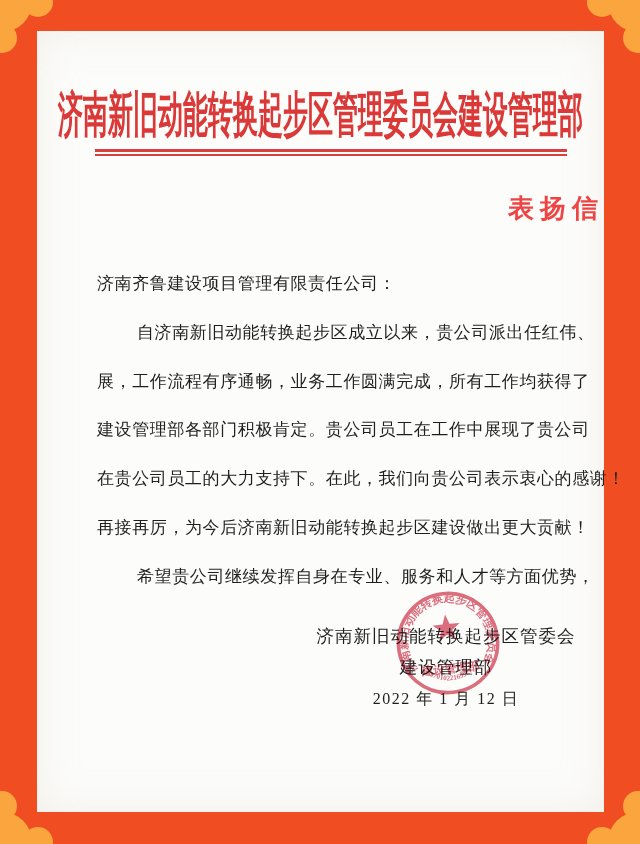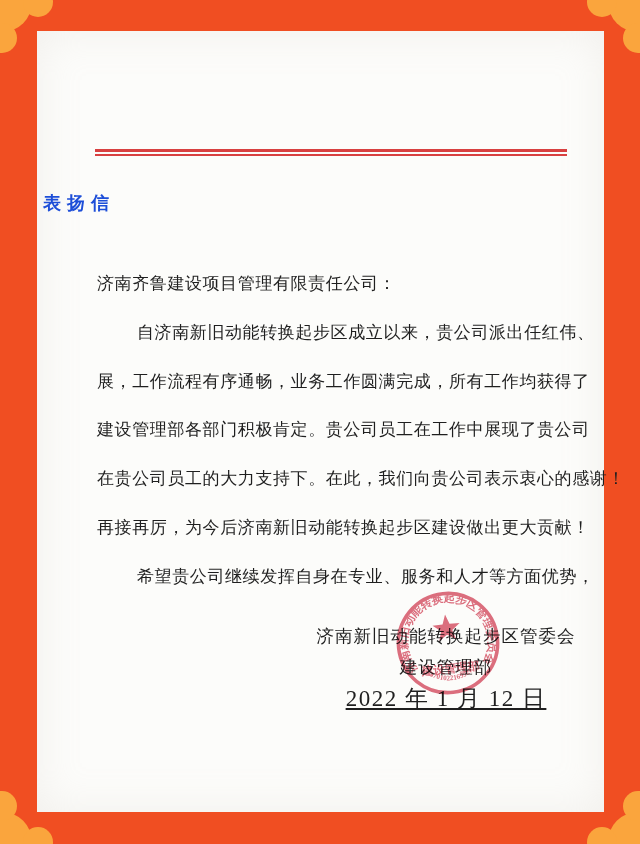--- a/index.html
+++ b/index.html
@@ -26,36 +26,36 @@
     display:inline-block;
     font-size:25px;font-weight:bold;color:#DB3838;
     letter-spacing:0px;white-space:nowrap;
     transform:scaleY(1.95);transform-origin:center;
   }
   .rule{position:absolute;left:58px;top:118px;width:472px;}
   .rule .r1{height:3px;background:#D84040;}
   .rule .r2{height:2px;background:#D84040;margin-top:2px;}
   .letter-title{
     position:absolute;left:0;top:160px;width:100%;height:32px;
-    text-align:left;font-size:18px;font-weight:bold;color:#1d4ed8;
+    text-align:right;font-size:26px;font-weight:bold;color:#ef4444;
     letter-spacing:6px;text-indent:6px;
   }
   .body-block{
     position:absolute;left:60px;top:221px;width:480px;
     font-size:17px;line-height:32.8px;color:#1F1F1F;
     letter-spacing:0.6px;
   }
   .body-block .line{white-space:nowrap;margin-top:16px;}
   .body-block .indent{text-indent:40px;}
   .signature{
     position:absolute;left:244px;top:590px;width:330px;
     text-align:center;font-size:17.5px;line-height:31px;color:#1F1F1F;
     letter-spacing:1px;
   }
-  .signature .date{font-size:23px;letter-spacing:1.5px;text-decoration:underline;}
+  .signature .date{font-size:16px;letter-spacing:1.5px;}
   .seal{
     position:absolute;left:352px;top:553px;width:118px;height:118px;
     opacity:.85;mix-blend-mode:multiply;transform:rotate(-6deg);
   }
   .seal text{fill:#D8566A;font-family:"Liberation Serif","DejaVu Serif",serif;font-weight:bold;}
 </style>
 </head>
 <body>
 
 <svg class="cloud tl" viewBox="0 0 64 64">
@@ -82,20 +82,23 @@
 <svg class="cloud bl" viewBox="0 0 64 64">
   <g fill="#FAA53D">
     <circle cx="6" cy="6" r="30"></circle>
       <circle cx="42" cy="6" r="15"></circle>
       <circle cx="6" cy="42" r="15"></circle>
   </g>
 </svg>
 
 <div class="paper">
 
+  <div class="issuer">
+    <span>济南新旧动能转换起步区管理委员会建设管理部</span>
+  </div>
 
   <div class="rule">
     <div class="r1"></div>
     <div class="r2"></div>
   </div>
 
   <div class="letter-title">表扬信</div>
 
   <div class="body-block">
     <div class="line">济南齐鲁建设项目管理有限责任公司：</div>

